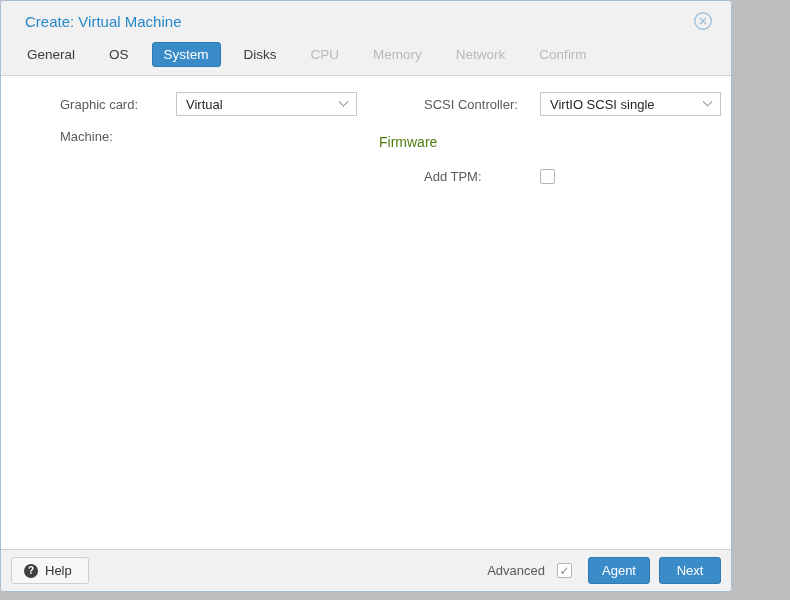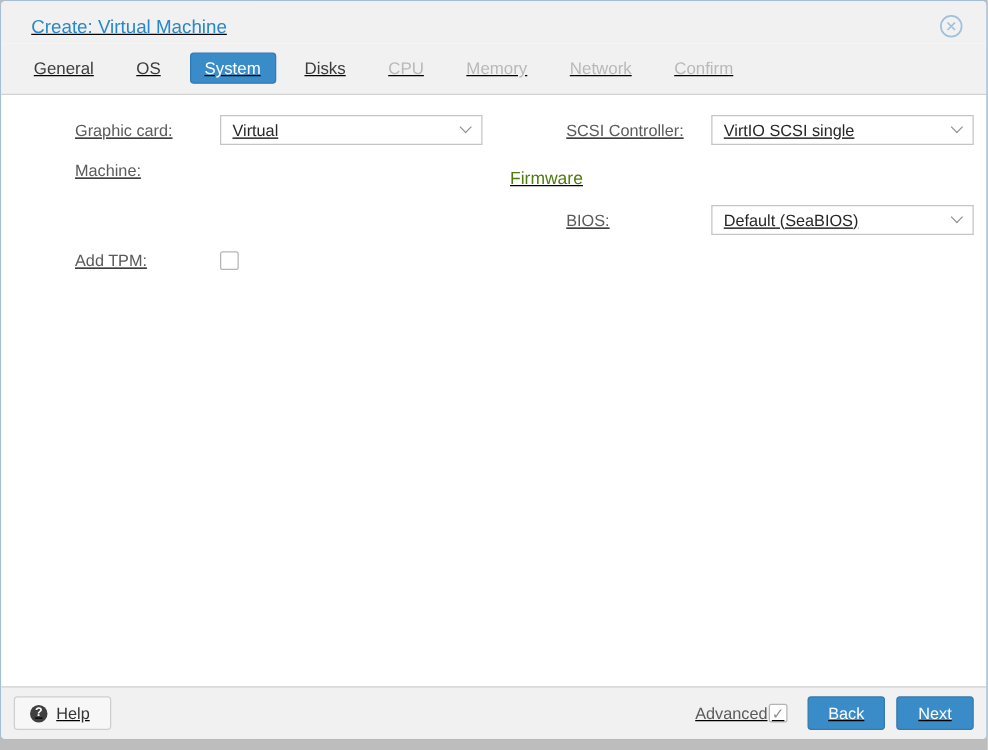--- a/index.html
+++ b/index.html
@@ -4,27 +4,26 @@
 <style>
   * { box-sizing: border-box; margin: 0; padding: 0; }
   html, body {
     width: 790px; height: 600px;
     font-family: "Liberation Sans", "DejaVu Sans", sans-serif;
     background: #bdbdbd;
     overflow: hidden;
   }
   .dialog {
     position: absolute; left: 0; top: 0;
-    width: 790px; height: 592px;
+    width: 732px; height: 592px;
     background: #ffffff;
     border: 1px solid #a6bed2;
     border-radius: 4px;
     display: flex; flex-direction: column;
     overflow: hidden;
-    text-decoration: underline;
   }
   
   .dlg-header {
     background: #f1f1f1;
     padding: 10px 12px 4px 24px;
     display: flex; align-items: center; justify-content: space-between;
   }
   .dlg-title {
     color: #2787c9;
     font-size: 15px;
@@ -123,21 +122,21 @@
     font-size: 13px; color: #333333;
     cursor: pointer;
   }
   .help-icon {
     width: 14px; height: 14px; border-radius: 50%;
     background: #3f3f3f; color: #ffffff;
     font-size: 10px; font-weight: bold;
     display: flex; align-items: center; justify-content: center;
   }
   .footer-right { display: flex; align-items: center; }
-  .advanced-label { font-size: 13px; color: #5a5a5a; margin-right: 1px; }
+  .advanced-label { font-size: 13px; color: #5a5a5a; margin-right: 12px; }
   .advanced-box { margin-right: 16px; }
   .btn-primary {
     min-width: 62px; height: 27px;
     background: #3a8cc8;
     border: 1px solid #3279ad;
     border-radius: 3px;
     color: #ffffff; font-size: 13px;
     cursor: pointer;
     display: flex; align-items: center; justify-content: center;
     padding: 0 12px;
@@ -192,42 +191,35 @@
       <div class="cell">
         <span class="field-label">Machine:</span>
       </div>
 
       <div class="cell">
         <span class="section-label">Firmware</span>
       </div>
       <div class="cell"></div>
 
       <div class="cell">
-        <span class="field-label">BIOS:</span>
-        <div class="select-field">
-          <span class="select-value">Default (SeaBIOS)</span>
-          <span class="chevron"></span>
-        </div>
-      </div>
-      <div class="cell">
         <span class="field-label">Add TPM:</span>
         <span class="checkbox unchecked"></span>
       </div>
 
     </div>
   </div>
 
   <div class="footer">
     <div class="help-btn">
       <span class="help-icon">?</span>
       <span>Help</span>
     </div>
     <div class="footer-right">
       <span class="advanced-label">Advanced</span>
       <span class="checkbox advanced-box checked"></span>
-      <div class="btn-primary btn-gap">Back</div>
+      <div class="btn-primary btn-gap">Agent</div>
       <div class="btn-primary">Next</div>
     </div>
   </div>
 
 </div>
 
 <div class="page-strip"></div>
 
 </body></html>

